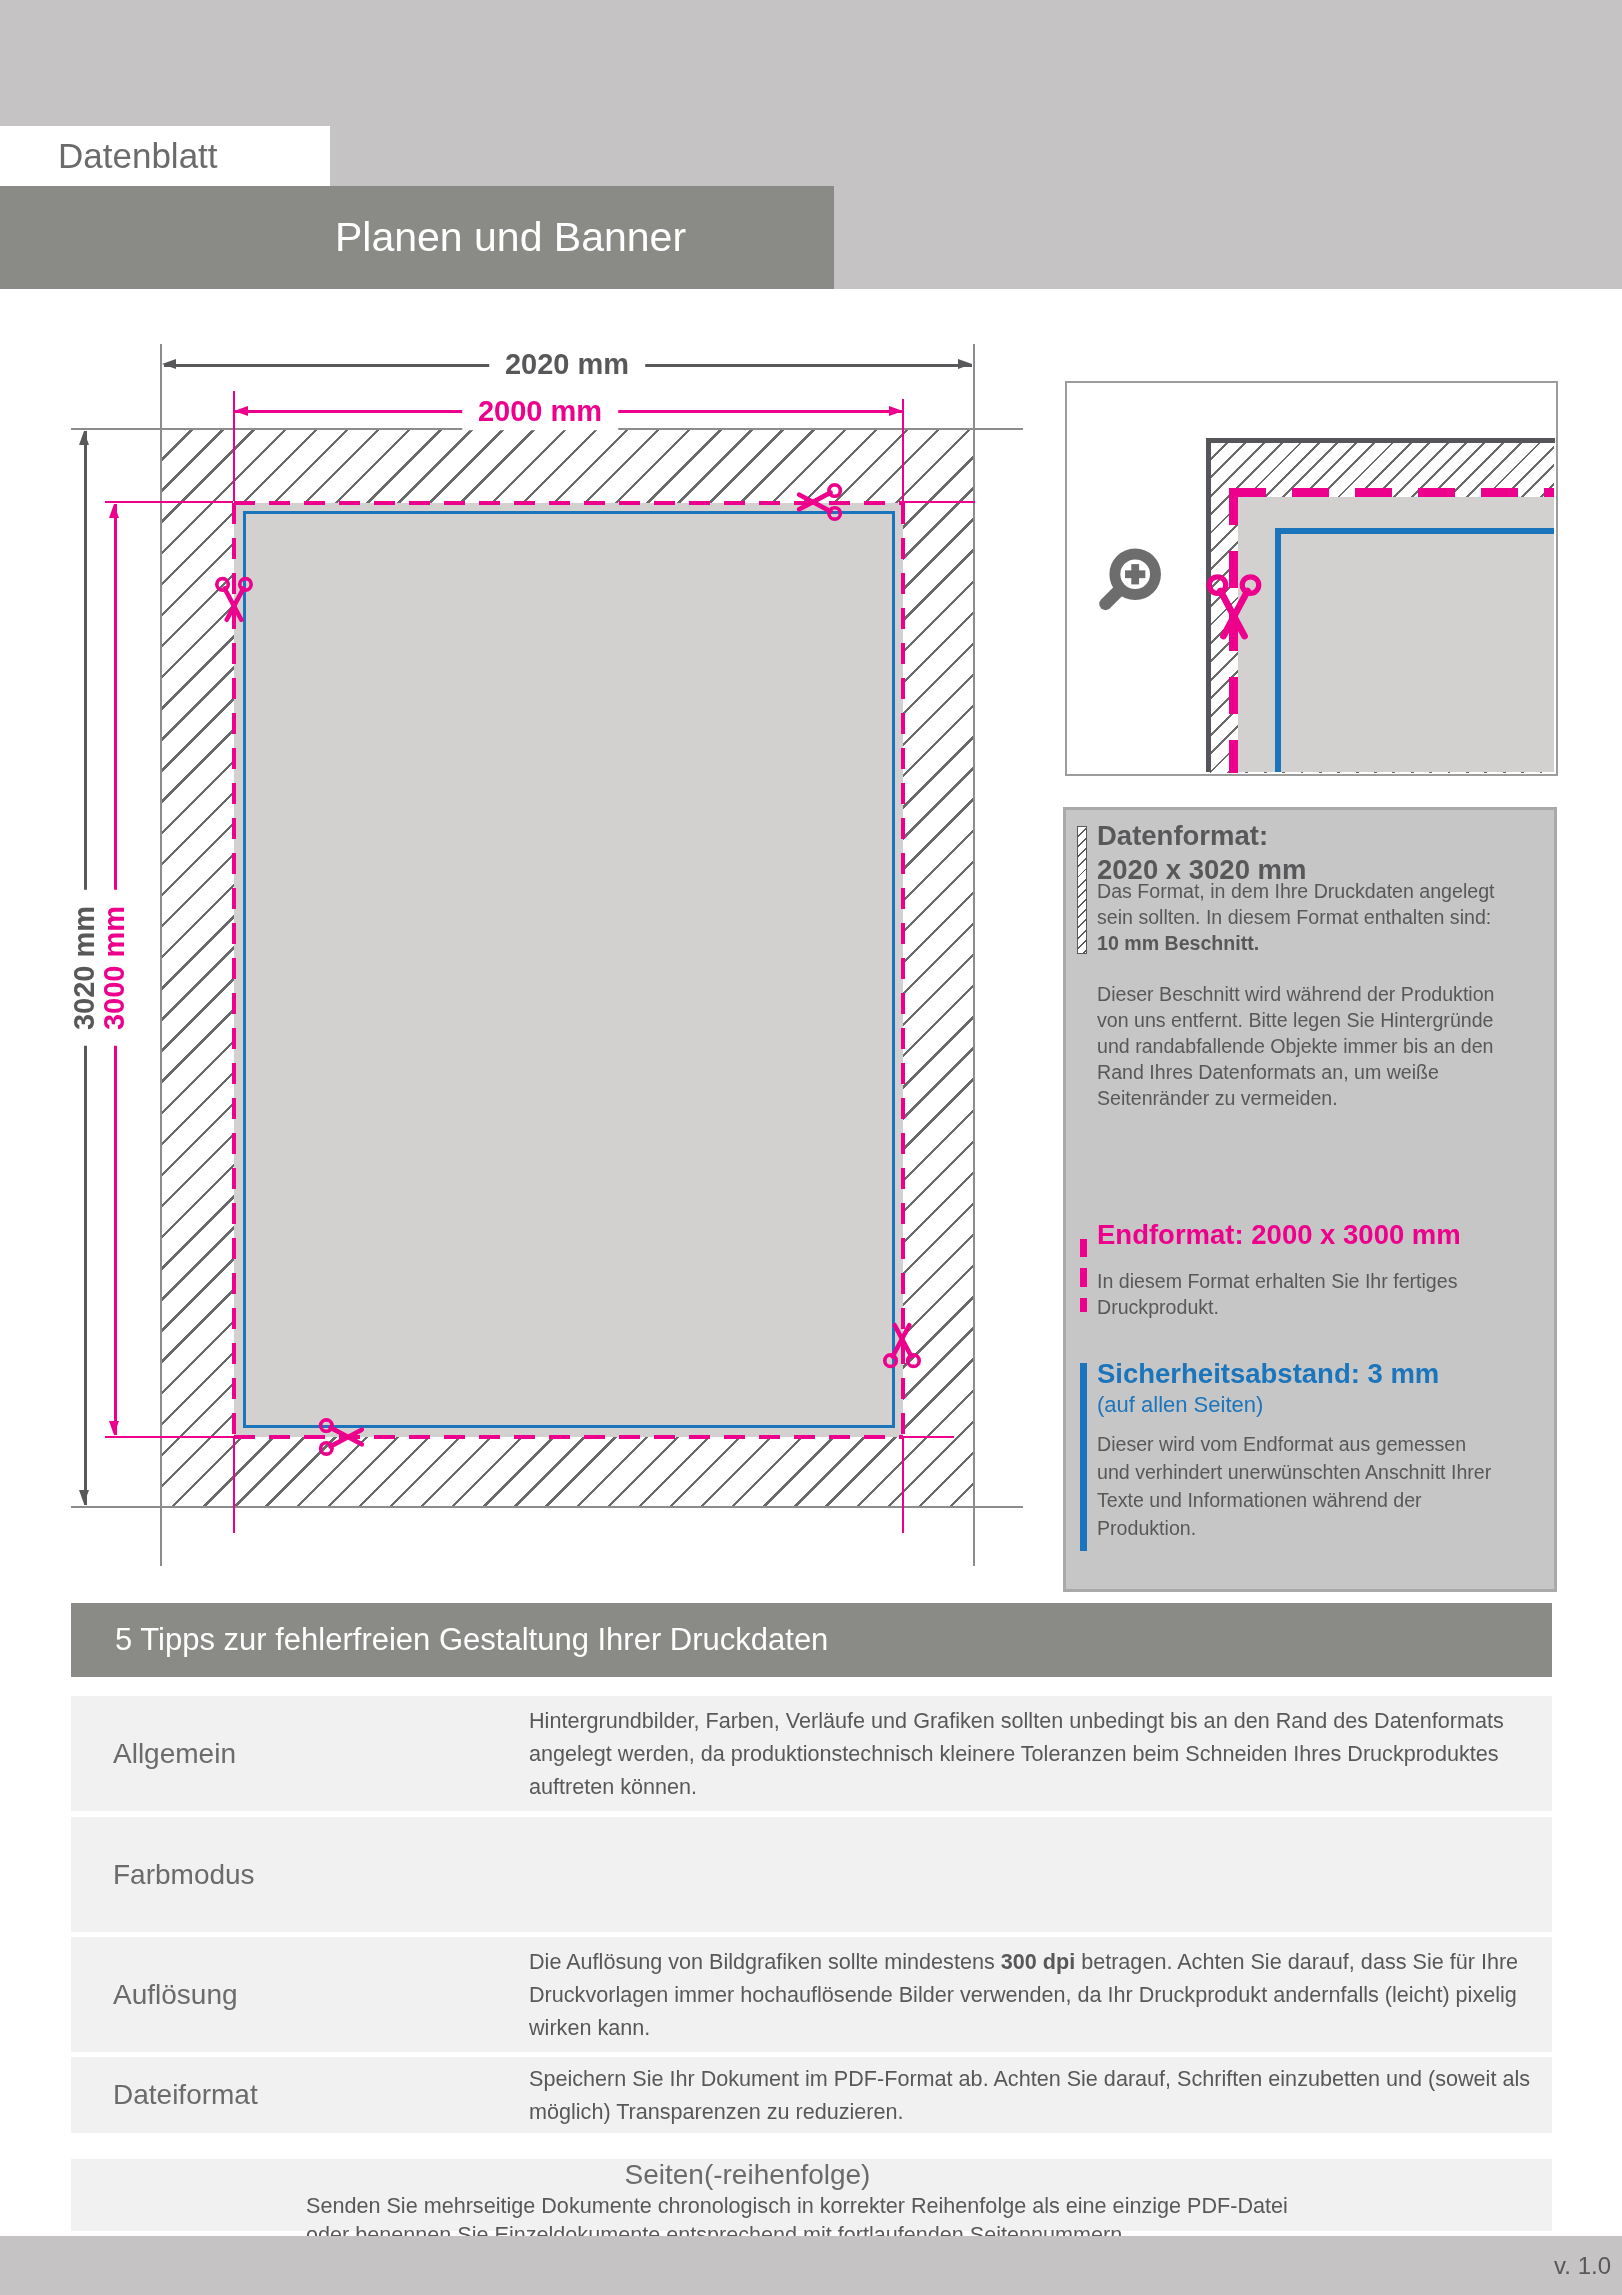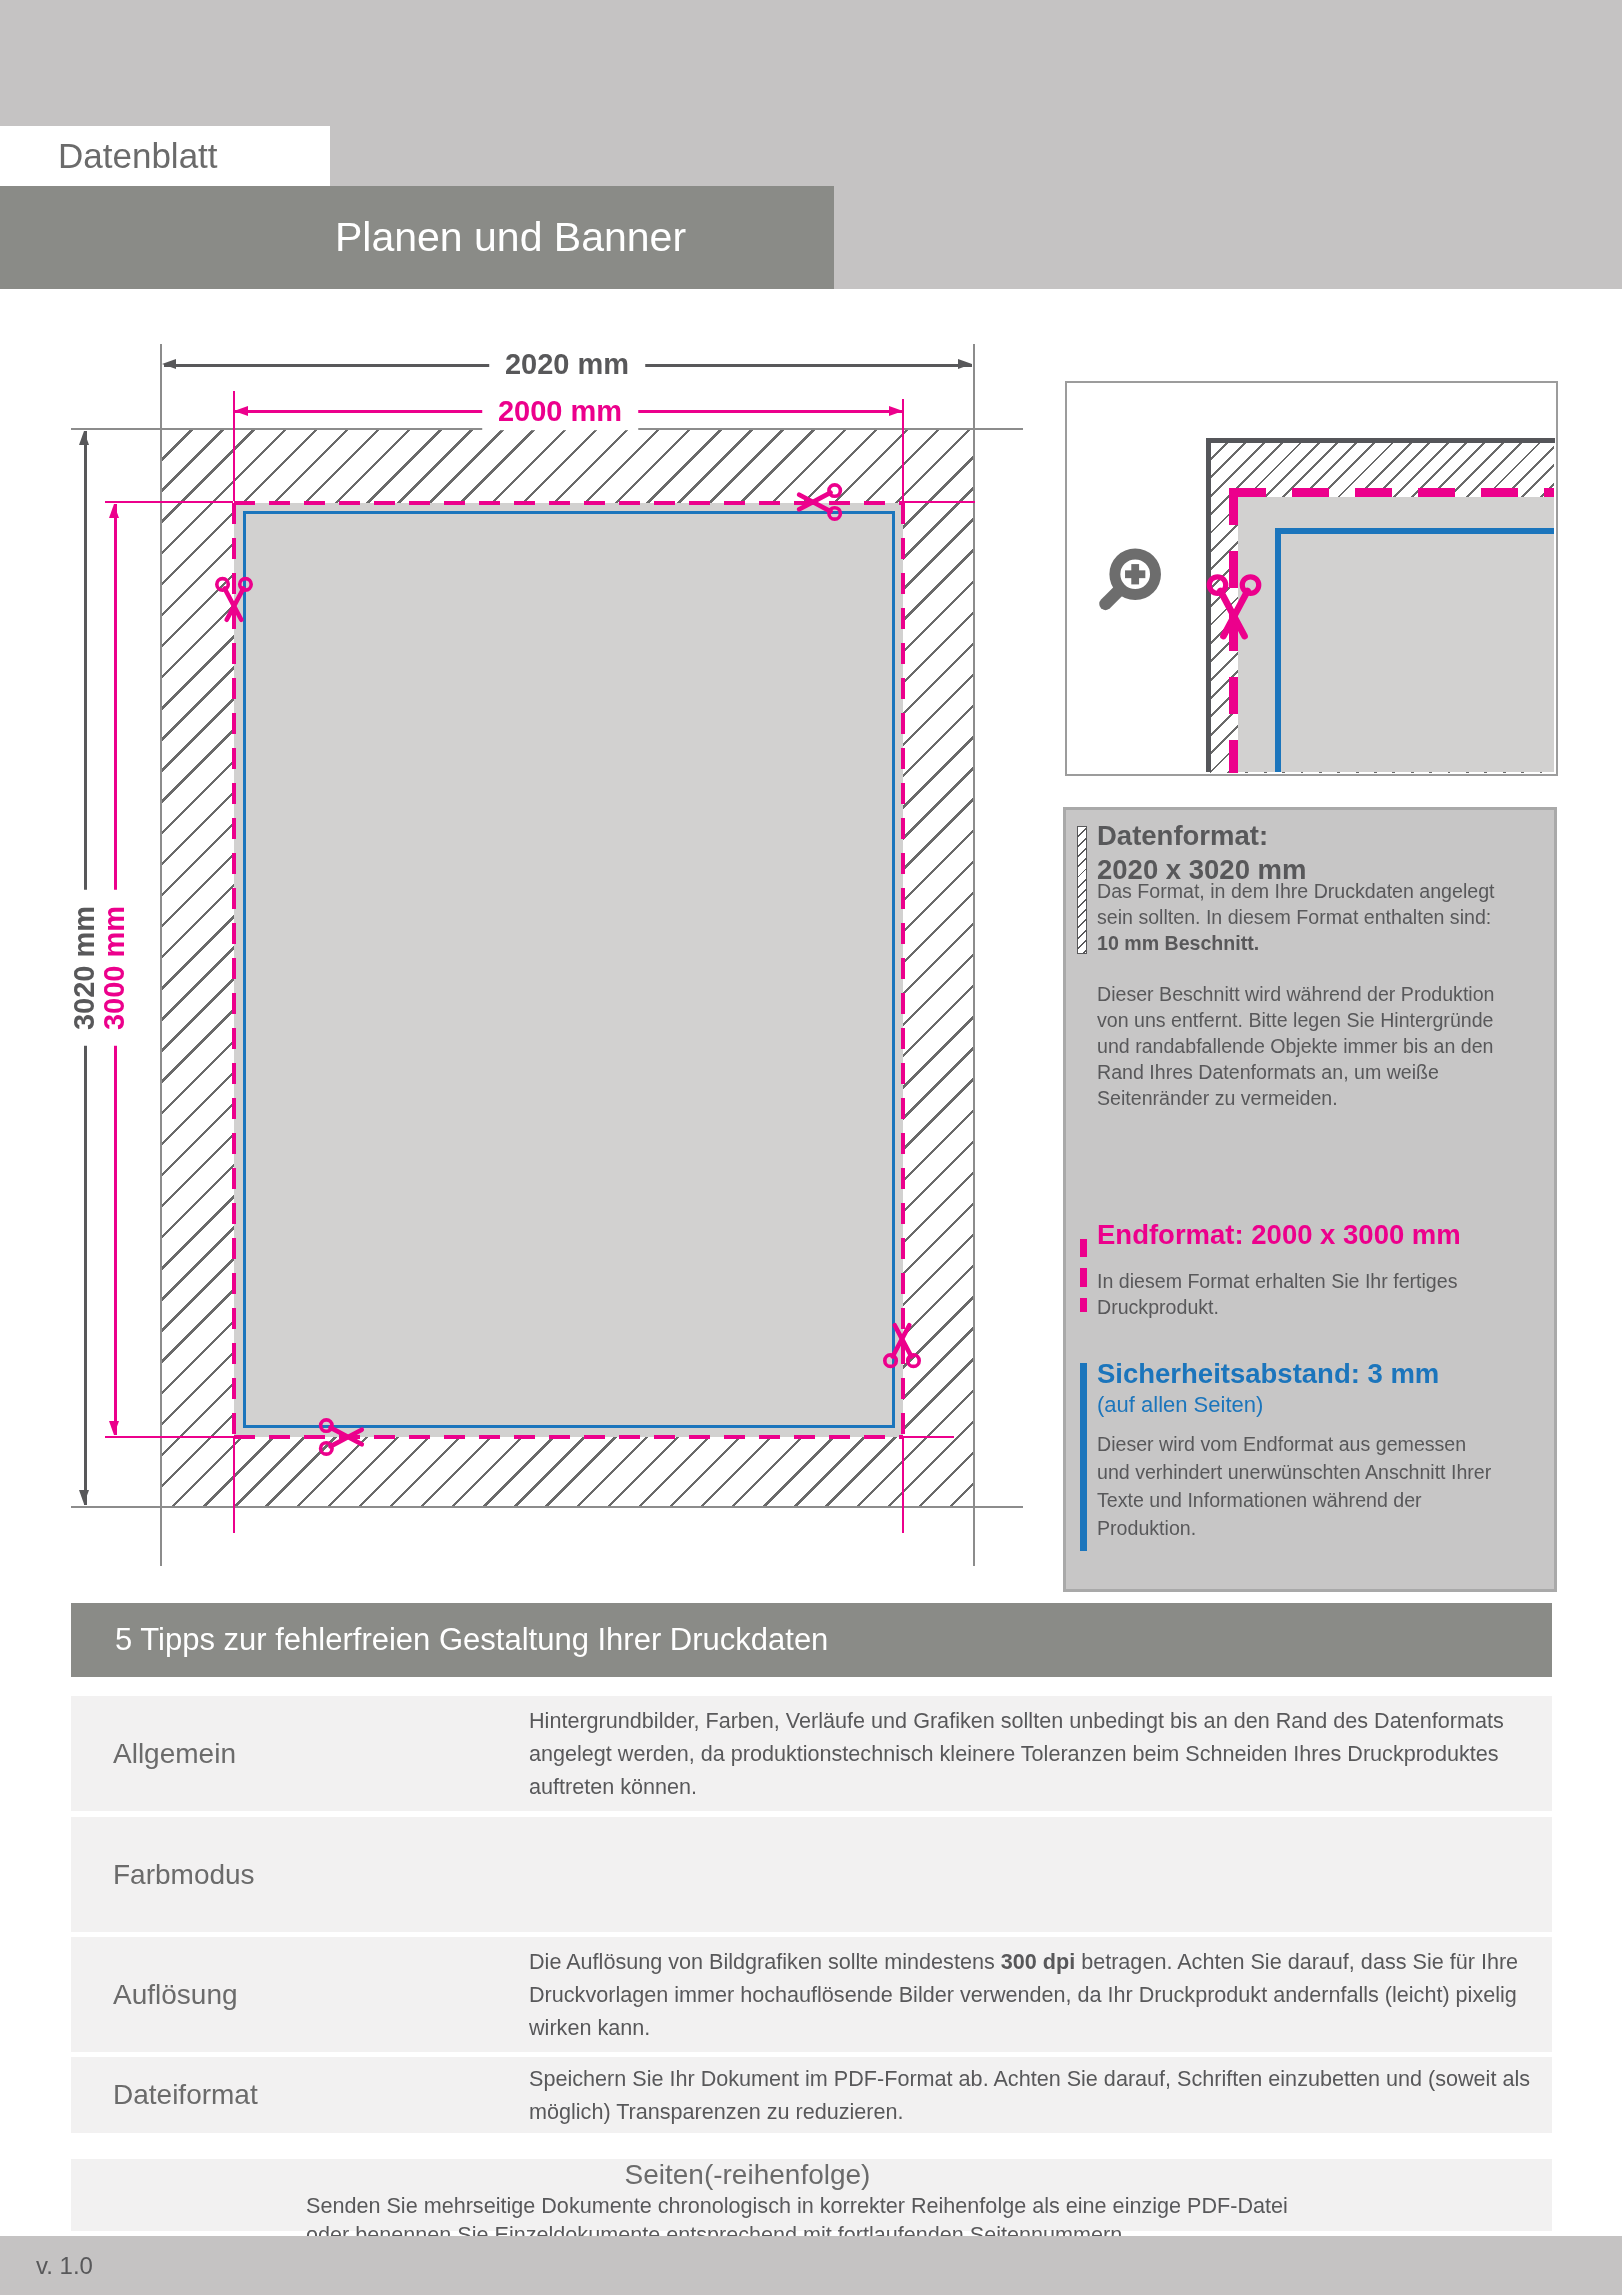--- a/index.html
+++ b/index.html
@@ -61,21 +61,21 @@
   
   .tips-bar{left:71px;top:1603px;width:1481px;height:74px;background:#8a8b87;}
   .tips-bar span{display:block;padding-left:44px;line-height:74px;font-size:31px;color:#ffffff;}
   .tip-row{left:71px;width:1481px;background:#f2f1f1;display:flex;align-items:center;}
   .tip-label{width:416px;padding-left:42px;box-sizing:content-box;font-size:28px;color:#6b6b6b;flex:none;}
   .tip-text{width:1011px;font-size:21.6px;line-height:33px;color:#58585a;flex:none;}
   .tip-text b, .info-para b{font-weight:bold;}
 
   
   .footer-band{left:0;top:2236px;width:1623px;height:60px;background:#c5c3c3;}
-  .footer-band span{display:block;text-align:left;padding-right:40px;line-height:60px;font-size:24px;color:#58585a;margin-left:36px;}
+  .footer-band span{display:block;text-align:right;padding-right:12px;line-height:60px;font-size:24px;color:#58585a;}
 </style>
 </head>
 <body>
 
 <div id="page">
 
   <div class="abs top-band"></div>
   <div class="abs eyebrow-box">
     <span>Datenblatt</span>
   </div>
@@ -108,21 +108,21 @@
   <div class="abs dash-v" style="left:901px;top:503px;height:932px;"></div>
 
   <div class="abs dkline" style="left:164px;top:364px;width:808px;height:2.6px;"></div>
   <div class="abs tri left-g" style="left:162px;top:359px;"></div>
   <div class="abs tri right-g" style="left:958px;top:359px;"></div>
   <div class="abs dim-label c-gray" style="left:567px;top:365px;">2020 mm</div>
 
   <div class="abs mgline" style="left:234px;top:410px;width:669px;height:2.6px;"></div>
   <div class="abs tri left-m" style="left:234px;top:406px;"></div>
   <div class="abs tri right-m" style="left:889px;top:406px;"></div>
-  <div class="abs dim-label c-mag" style="left:560px;top:412px;">2000 mm</div>
+  <div class="abs dim-label c-mag" style="left:540px;top:412px;">2000 mm</div>
 
   <div class="abs dkline" style="left:84px;top:431px;width:2.6px;height:1074px;"></div>
   <div class="abs tri up-g" style="left:79px;top:431px;"></div>
   <div class="abs tri down-g" style="left:79px;top:1490px;"></div>
   <div class="abs dim-label vert c-gray" style="left:85px;top:968px;">3020 mm</div>
 
   <div class="abs mgline" style="left:114px;top:504px;width:2.6px;height:931px;"></div>
   <div class="abs tri up-m" style="left:109px;top:504px;"></div>
   <div class="abs tri down-m" style="left:109px;top:1421px;"></div>
   <div class="abs dim-label vert c-mag" style="left:115px;top:968px;">3000 mm</div>

